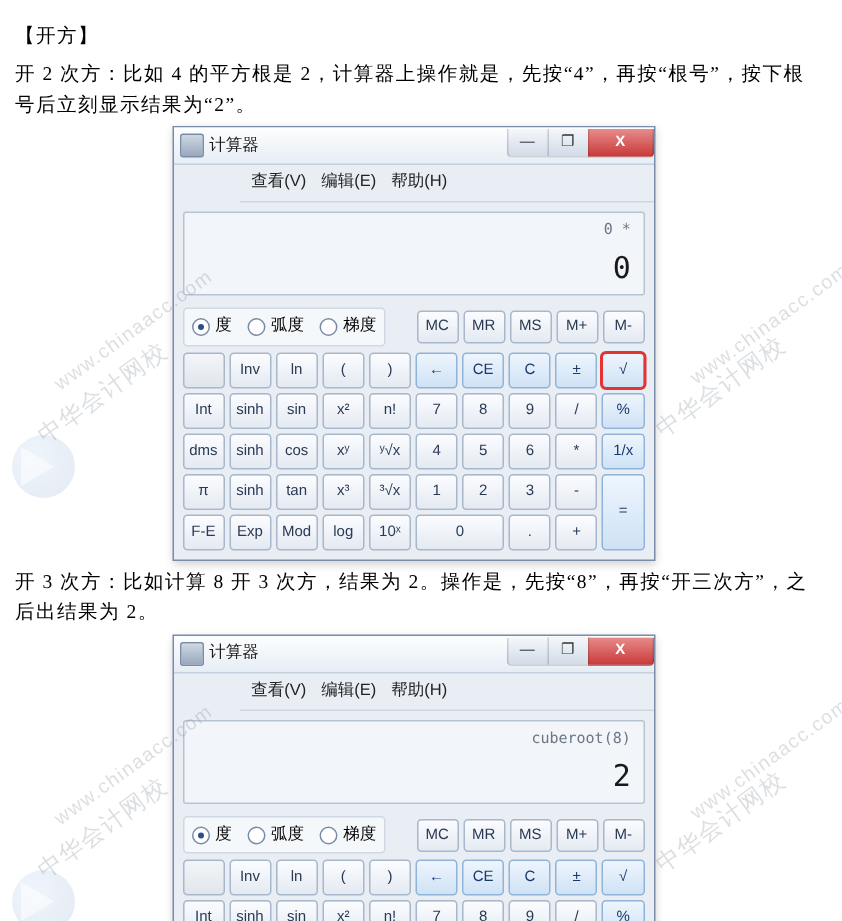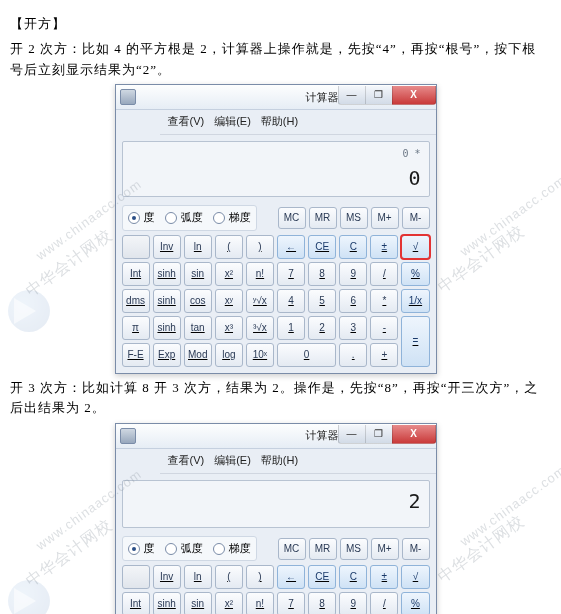--- a/index.html
+++ b/index.html
@@ -45,21 +45,20 @@
     background: linear-gradient(#cfd8e2,#98a8bd);
     border: 1px solid #7a8ca8;
     border-radius: 2px;
     margin-right: 4px;
   }
   .titlebar .title {
     font-size: 11px;
     color: #1a1a1a;
     flex: 1;
     font-family: "Microsoft YaHei", sans-serif;
-    text-align: right;
   }
   .win-btns {
     display: flex;
     height: 18px;
     margin-top: -4px;
   }
   .win-btn {
     width: 26px;
     height: 18px;
     border: 1px solid rgba(0,0,0,0.15);
@@ -165,21 +164,20 @@
   .mem-btn {
     width: 28px;
     height: 22px;
     text-align: center;
   }
   .grid {
     display: grid;
     grid-template-columns: repeat(10, 1fr);
     gap: 3px;
     padding: 0 6px 6px 6px;
-    text-decoration: underline;
   }
   .btn {
     width: auto;
     height: 24px;
   }
   .btn.blue {
     background: linear-gradient(#eef5fd,#cfe2f5);
     border-color: #8fb3d9;
     color: #1a3a6a;
   }
@@ -332,20 +330,21 @@
           <div class="win-btn win-max">❐</div>
           <div class="win-btn win-close">X</div>
         </div>
       </div>
       <div class="menubar">
         <span>查看(V)</span>
         <span>编辑(E)</span>
         <span>帮助(H)</span>
       </div>
       <div class="display">
+        <div class="history">cuberoot(8)</div>
         <div class="result">2</div>
       </div>
       <div class="angle-row">
         <div class="angle-group"><span class="radio checked"></span><span>度</span>&nbsp;&nbsp;<span class="radio"></span><span>弧度</span>&nbsp;&nbsp;<span class="radio"></span><span>梯度</span></div>
         <div class="mem-row">
           <div class="mem-btn">MC</div>
           <div class="mem-btn">MR</div>
           <div class="mem-btn">MS</div>
           <div class="mem-btn">M+</div>
           <div class="mem-btn">M-</div>

